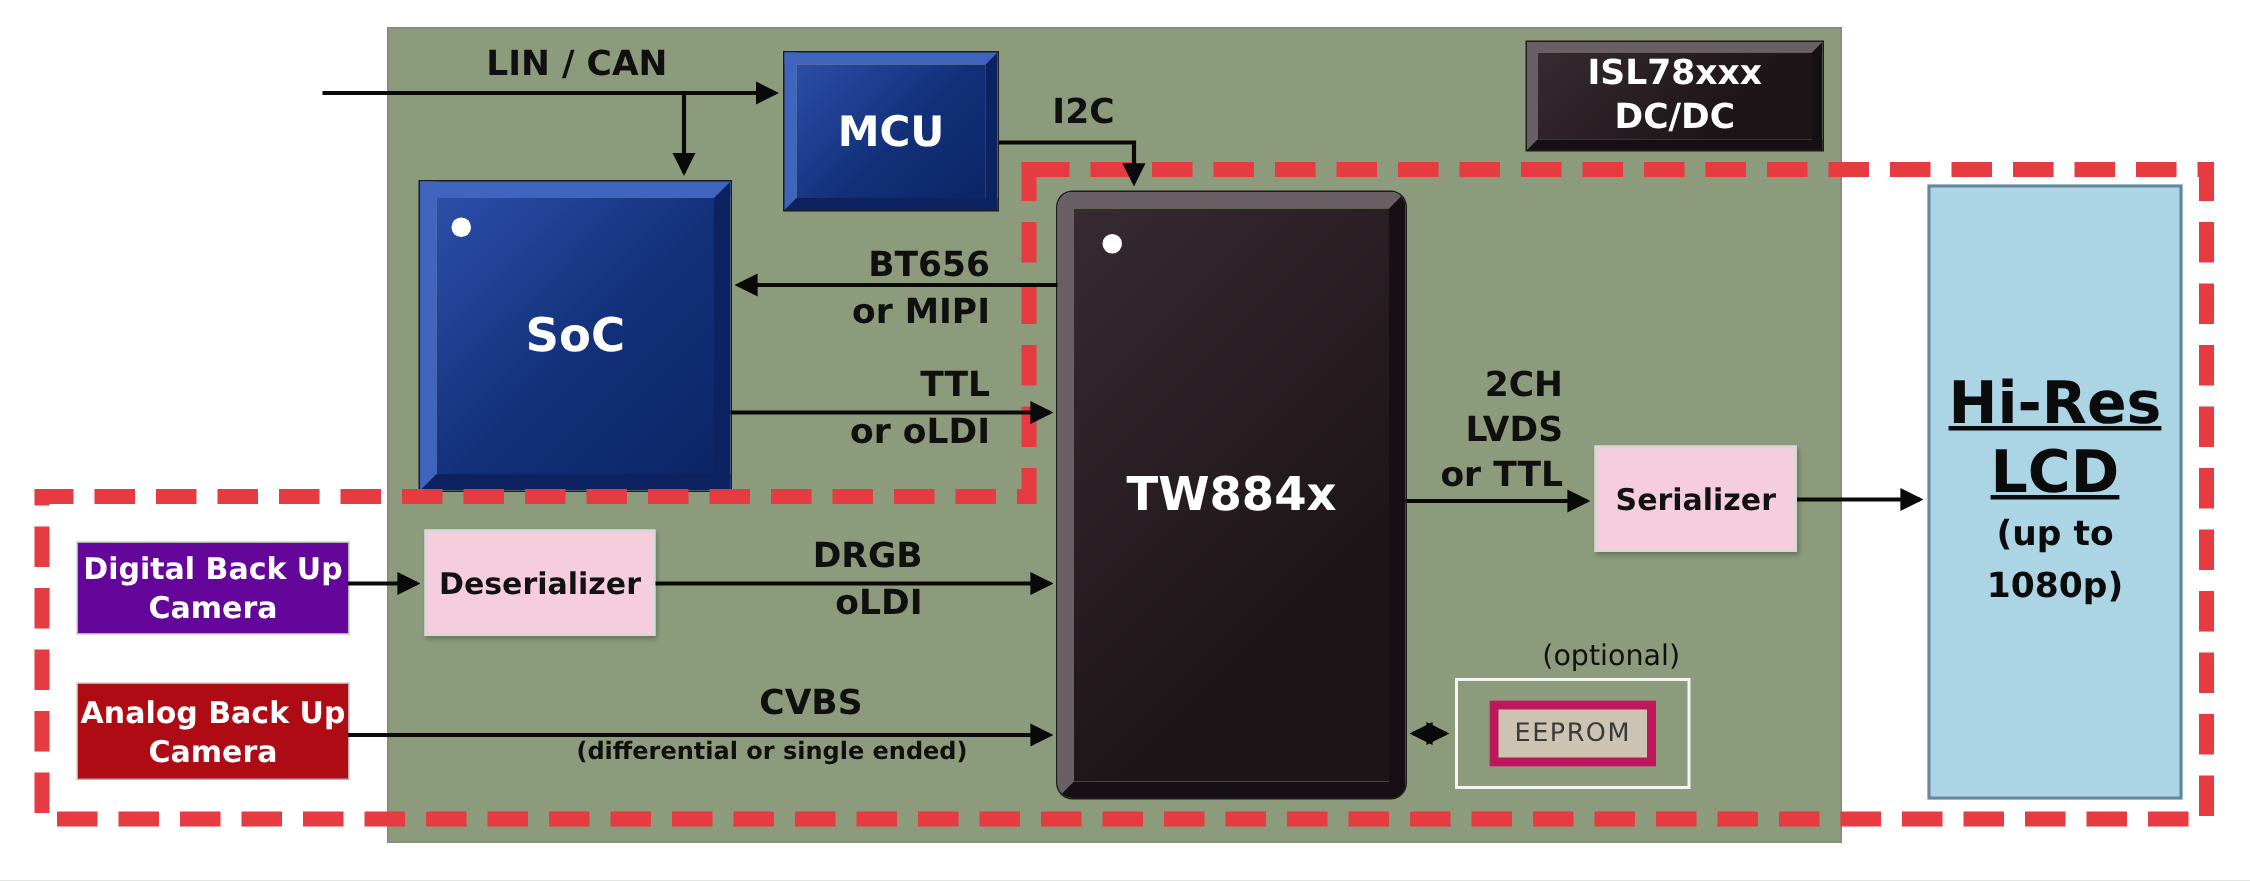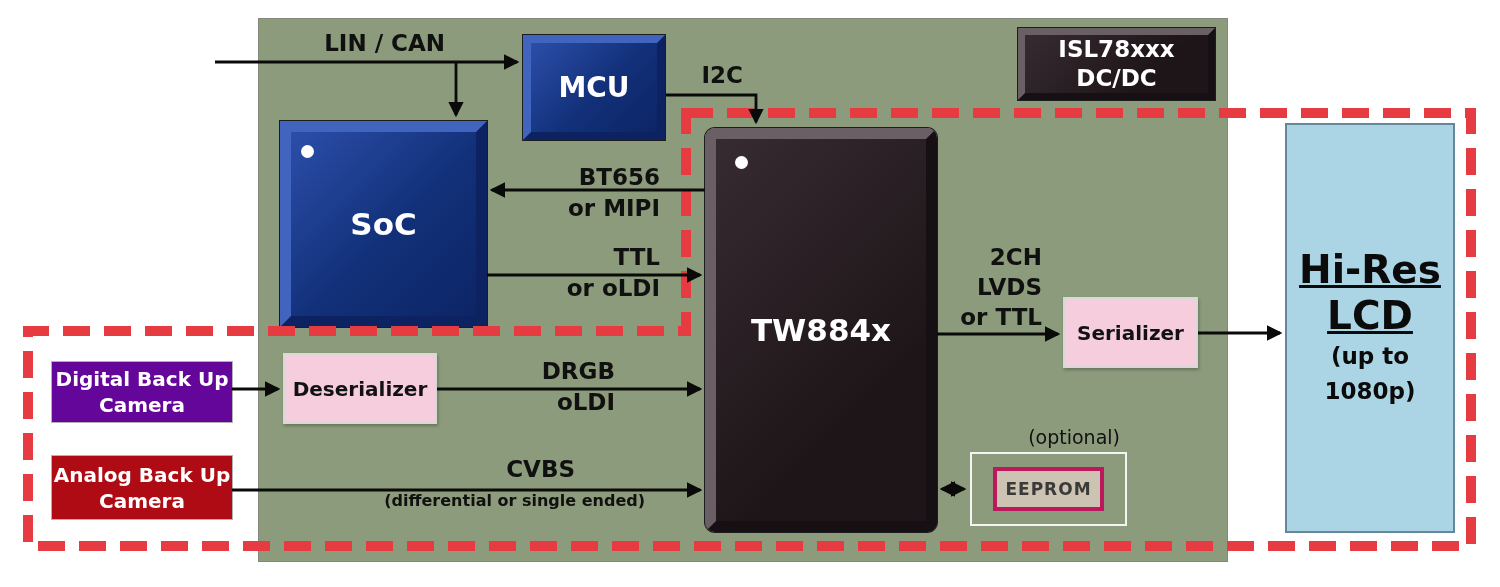--- a/index.html
+++ b/index.html
@@ -53,23 +53,23 @@
   }
   #digital-camera { left:52px; top:362px; width:180px; height:60px; background:#65069B; }
   #analog-camera  { left:52px; top:456px; width:180px; height:63px; background:#AE0B14; }
 
   #eeprom-frame {
     position:absolute; left:970px; top:452px; width:157px; height:74px;
     border:2px solid #f4f4f4; box-sizing:border-box;
   }
   #eeprom {
     position:absolute; left:21px; top:13px; width:111px; height:44px;
-    background:#CCC3B2; border:4px solid #be185d; box-sizing:border-box;
+    background:#CCC3B2; border:6px solid #be185d; box-sizing:border-box;
     display:flex; align-items:center; justify-content:center;
-    font-size:17px; font-weight:700; color:#3a3a3a; letter-spacing:1px;
+    font-size:17px; font-weight:400; color:#3a3a3a; letter-spacing:1px;
   }
   #lcd {
     position:absolute; left:1285px; top:123px; width:170px; height:410px;
     background:#ABD5E4; border:2px solid #64879a; box-sizing:border-box;
     display:flex; flex-direction:column; align-items:center; justify-content:center;
     color:#0b0b0b; font-weight:bold; text-align:center;
   }
   #lcd .big   { font-size:39px; line-height:46px;text-decoration:underline; }
   #lcd .small { font-size:23px; line-height:35px; }
   #lcd .gap   { }

